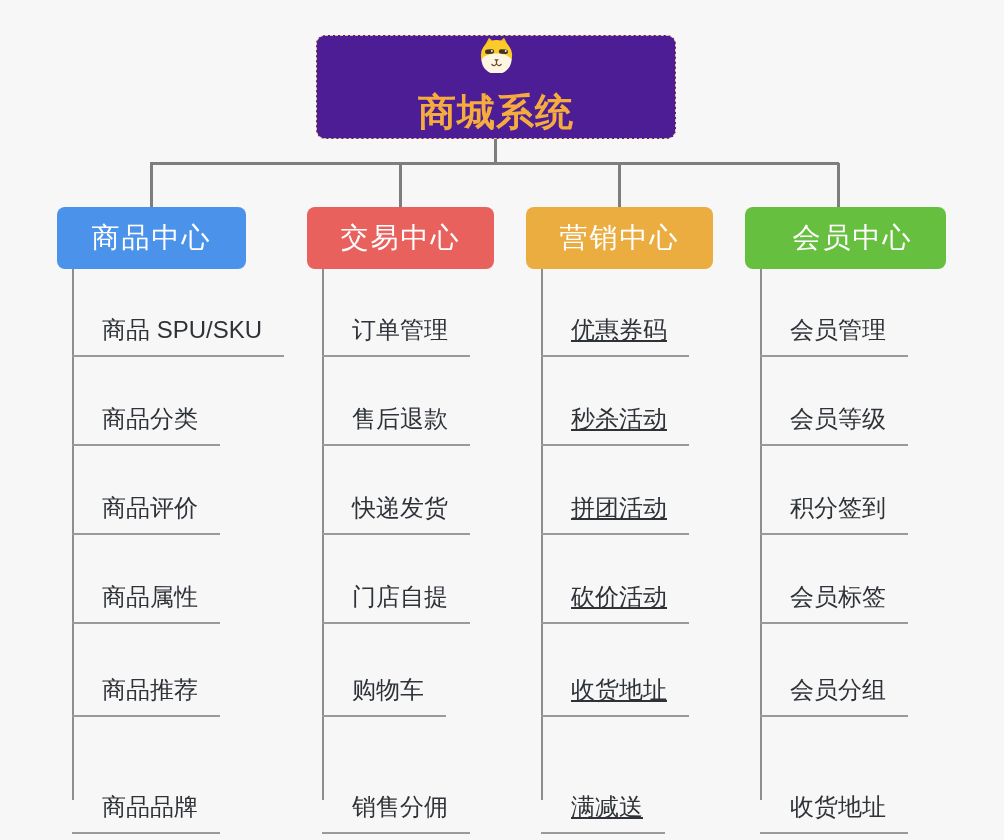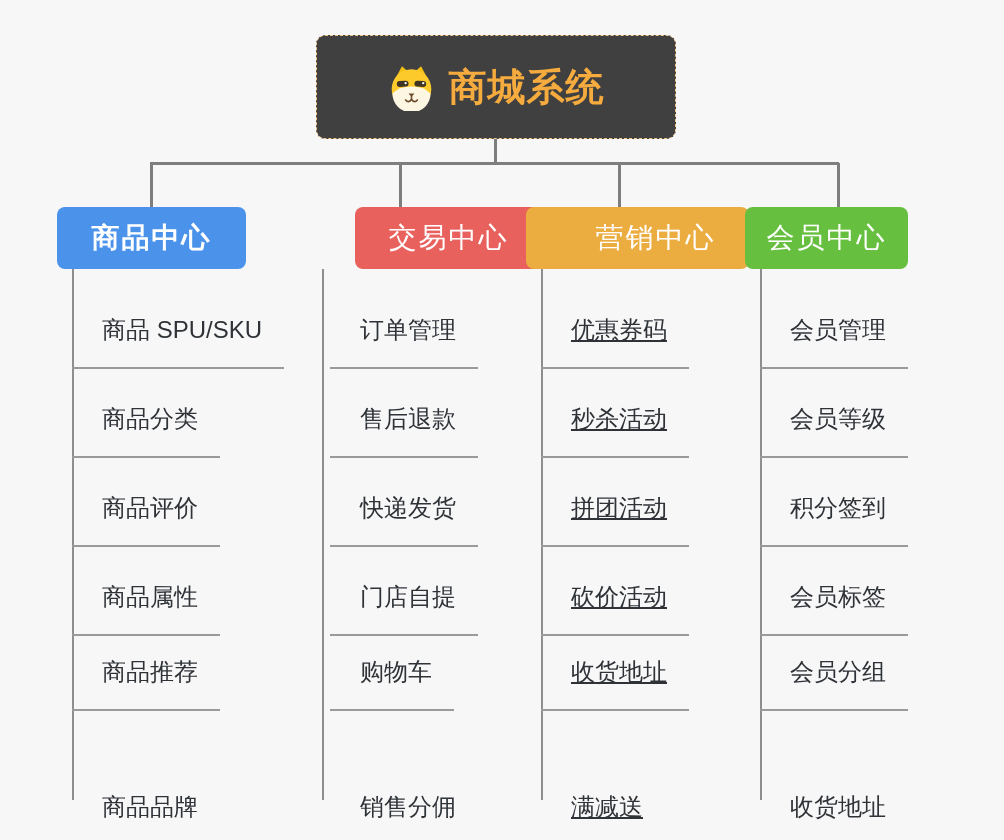--- a/index.html
+++ b/index.html
@@ -9,26 +9,27 @@
   }
   .canvas{
     position:relative;
     width:1004px;height:840px;
     background:#f7f7f7;
     overflow:hidden;
   }
   
   .root{
     position:absolute;left:316px;top:35px;width:360px;height:104px;
-    background:#404040;
+    background:#4c1d95;
     border:1px dashed #f2c88c;
     border-radius:9px;
     display:flex;align-items:center;justify-content:center;gap:14px;
     box-sizing:border-box;
     cursor:pointer;
+    flex-direction:column;
   }
   .root-title{
     font-size:38px;font-weight:600;letter-spacing:1px;
     color:#f5ab3d;
   }
   .root-icon{width:47px;height:47px;display:block;}
   
   .line{position:absolute;background:#7e7e7e;}
   .v-stub{left:494px;top:139px;width:3px;height:26px;}
   .bus{left:150px;top:162px;width:689px;height:3px;}
@@ -38,49 +39,49 @@
   .drop.d2{left:618px;}
   .drop.d3{left:837px;}
   
   .hdr{
     position:absolute;top:207px;height:62px;
     border-radius:8px;
     display:flex;align-items:center;justify-content:center;
     color:#ffffff;font-size:28px;letter-spacing:2px;
     cursor:pointer;
   }
-  .hdr.h0{left:57px;width:189px;font-weight:bold;}
-  .hdr.h1{left:307px;width:187px;margin-left:48px;}
-  .hdr.h2{left:526px;width:187px;padding-left:36px;}
-  .hdr.h3{left:745px;width:163px;}
+  .hdr.h0{left:57px;width:189px;}
+  .hdr.h1{left:307px;width:187px;}
+  .hdr.h2{left:526px;width:187px;}
+  .hdr.h3{left:745px;width:187px;padding-left:14px;}
   
   .trunk{position:absolute;top:269px;width:2px;height:531px;background:#8e8e8e;}
   .trunk.t0{left:72px;}
   .trunk.t1{left:322px;}
   .trunk.t2{left:541px;}
   .trunk.t3{left:760px;}
   
   .leaf{
     position:absolute;
-    padding:0 22px 20px 30px;
+    padding:0 22px 8px 30px;
     border-bottom:2px solid #9a9a9a;
     font-size:24px;line-height:34px;
     color:#2f3338;
     white-space:nowrap;
     cursor:pointer;
   }
   .leaf.c0{left:72px;}
-  .leaf.c1{left:322px;margin-left:8px;}
+  .leaf.c1{left:322px;}
   .leaf.c2{left:541px;text-decoration:underline;}
   .leaf.c3{left:760px;}
   .leaf.r0{top:313px;}
   .leaf.r1{top:402px;}
   .leaf.r2{top:491px;}
   .leaf.r3{top:580px;}
-  .leaf.r4{top:655px;}
+  .leaf.r4{top:673px;}
   .leaf.r5{top:790px;}
 </style>
 </head>
 <body>
 
 <div class="canvas">
 
   <div class="root">
     <svg class="root-icon" viewBox="0 0 64 64">
       <polygon points="11,18 19,3 29,12" fill="#f6c113"></polygon>

